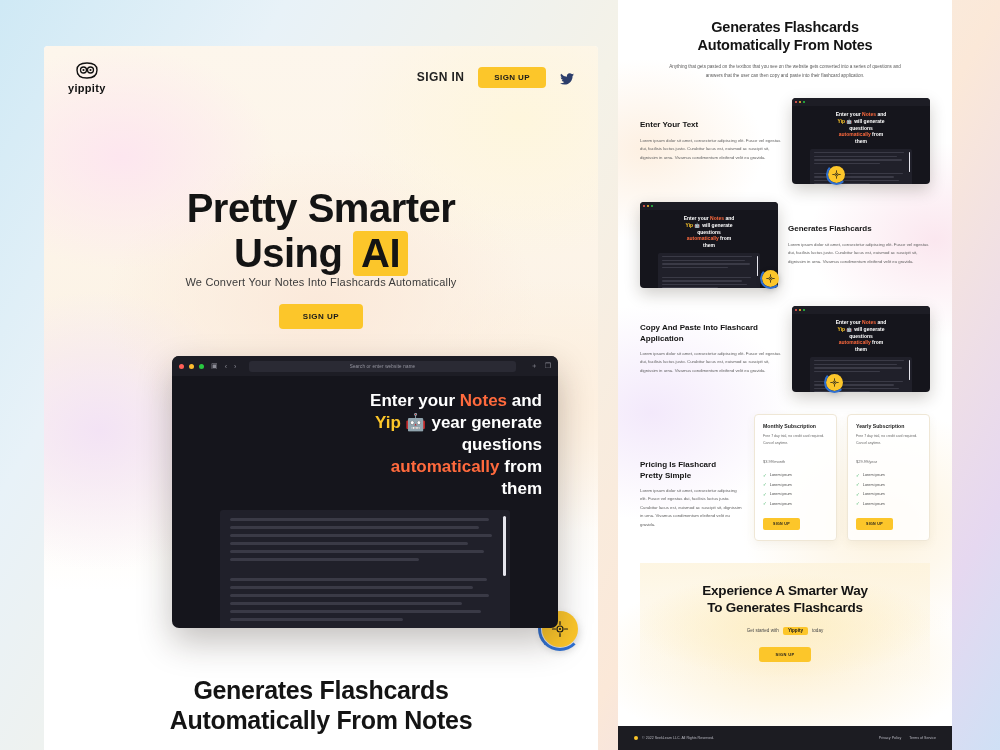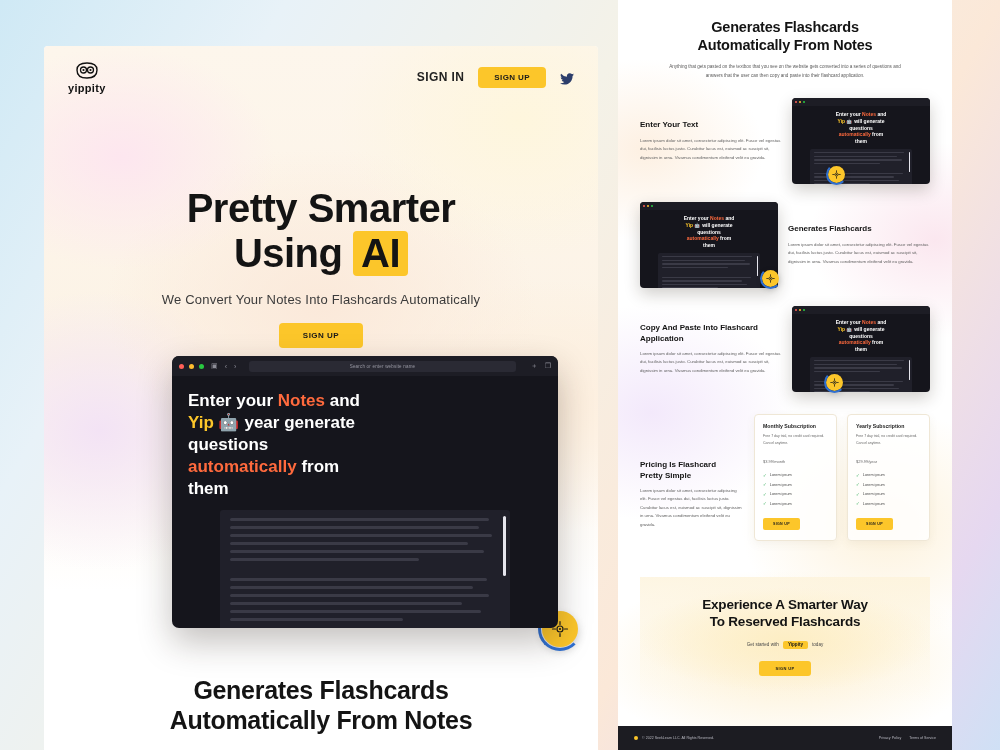--- a/index.html
+++ b/index.html
@@ -61,21 +61,21 @@
     position: absolute; top: 140px; left: 0; right: 0; text-align: center; z-index: 5;
   }
   .hero h1 {
     font-size: 40px; line-height: 1.12; font-weight: 700; color: #141414;
     letter-spacing: -0.5px;
   }
   .hl-ai {
     background: #fcc62a; padding: 0 8px; border-radius: 4px; display: inline-block;
   }
   .hero-sub {
-    margin-top: 16px; font-size: 13px; color: #3b3b3b; letter-spacing: .2px;
+    font-size: 11px; color: #3b3b3b; letter-spacing: .2px;
   }
   .hero-cta {
     margin-top: 16px; display: inline-block;
     background: #fcc62a; color: #1a1a1a; font-size: 8px; font-weight: 700;
     letter-spacing: .5px; padding: 8px 24px; border-radius: 4px; border: none; cursor: pointer;
   }
 
   
   .browser {
     position: absolute; left: 128px; top: 310px; width: 386px; height: 272px;
@@ -89,21 +89,21 @@
   .dot { width: 5px; height: 5px; border-radius: 50%; }
   .dot.r { background: #ff5f57; } .dot.y { background: #febc2e; } .dot.g { background: #28c840; }
   .bar-ico { color: #8d8d97; font-size: 7px; margin-left: 2px; }
   .urlbar {
     flex: 1; height: 11px; margin: 0 8px; background: #2a2a34; border-radius: 3px;
     display: flex; align-items: center; justify-content: center;
     font-size: 4.5px; color: #9a9aa5; letter-spacing: .2px;
   }
   .browser-body { padding: 14px 16px 0; height: calc(100% - 20px); }
   .bm-head {
-    text-align: left; font-size: 17px; line-height: 1.3; font-weight: 700; color: #fff;
+    text-align: right; font-size: 17px; line-height: 1.3; font-weight: 700; color: #fff;
   }
   .bm-head .y { color: #fcc62a; }
   .bm-head .o { color: #ff6a3d; }
   .bm-text {
     margin: 10px auto 0; width: 82%; height: 150px; background: #20202a; border-radius: 3px;
     padding: 8px 10px; position: relative; overflow: hidden;
   }
   .bm-line { height: 3px; background: #3a3a46; border-radius: 2px; margin-bottom: 5px; }
   .bm-scroll {
     position: absolute; right: 4px; top: 6px; width: 3px; height: 60px;
@@ -201,21 +201,21 @@
   .plan ul { list-style: none; margin-top: 8px; }
   .plan li { font-size: 3.8px; color: #4a4a4a; display: flex; align-items: center; gap: 3px; margin-bottom: 4.5px; }
   .chk { color: #2faa55; font-size: 4.5px; }
   .plan-btn {
     margin-top: 6px; background: #fcc62a; border: none; border-radius: 2px;
     font-size: 3.6px; font-weight: 700; letter-spacing: .3px; padding: 4px 10px; cursor: pointer; color: #1a1a1a;
   }
 
   
   .cta-band {
-    margin-top: 36px; padding: 20px 0 26px; text-align: center;
+    margin-top: 22px; padding: 20px 0 26px; text-align: center;
     background:
       radial-gradient(ellipse 200px 70px at 50% 50%, #fdeec4 0%, rgba(253,238,196,0) 75%),
       linear-gradient(180deg, rgba(253,243,219,.8), rgba(255,255,255,0));
   }
   .cta-band h2 { font-size: 13.5px; line-height: 1.25; font-weight: 700; color: #141414; letter-spacing: -.2px; }
   .cta-sub { margin-top: 10px; font-size: 4.6px; color: #4a4a4a; display: flex; align-items: center; justify-content: center; gap: 4px; }
   .cta-chip { background: #fcc62a; border-radius: 2px; padding: 1.5px 5px; font-weight: 700; color: #1a1a1a; }
   .cta-btn {
     margin-top: 12px; background: #fcc62a; border: none; border-radius: 3px;
     font-size: 4px; font-weight: 700; letter-spacing: .4px; padding: 5px 16px; cursor: pointer; color: #1a1a1a;
@@ -519,21 +519,21 @@
               <span>Lorem ipsum</span>
             </li>
         </ul>
         <button class="plan-btn">SIGN UP</button>
       </div>
     </div>
 
     <div class="cta-band">
       <h2>
         <span>Experience A Smarter Way</span><br>
-        <span>To Reserved Flashcards</span>
+        <span>To Generates Flashcards</span>
       </h2>
       <div class="cta-sub">
         <span>Get started with</span>
         <span class="cta-chip">Yippity</span>
         <span>today</span>
       </div>
       <button class="cta-btn">SIGN UP</button>
     </div>
   </div>
 

